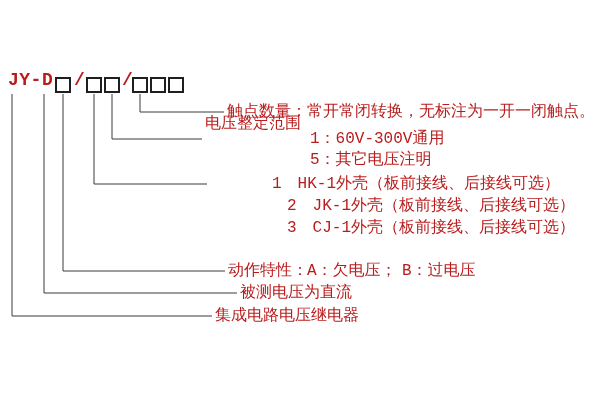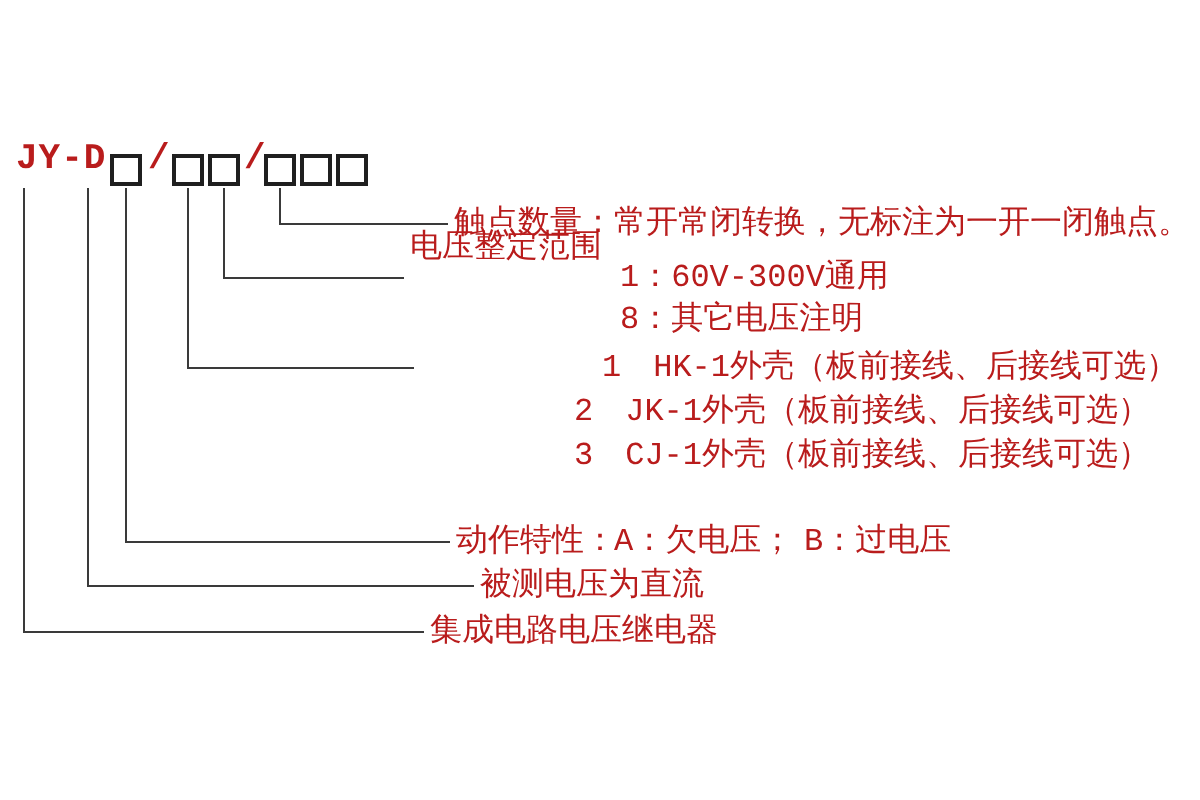--- a/index.html
+++ b/index.html
@@ -72,23 +72,23 @@
   <span class="code-box" style="left:104px"></span>
   <span class="code-slash" style="left:122px">/</span>
   <span class="code-box" style="left:132px"></span>
   <span class="code-box" style="left:150px"></span>
   <span class="code-box" style="left:168px"></span>
 
   <span class="lbl" style="left:227px; top:104px">触点数量：常开常闭转换，无标注为一开一闭触点。</span>
 
   <span class="lbl" style="left:205px; top:116px">电压整定范围</span>
   <span class="lbl" style="left:310px; top:131px">1：60V-300V通用</span>
-  <span class="lbl" style="left:310px; top:152px">8：其它电压注明</span>
+  <span class="lbl" style="left:310px; top:152px">5：其它电压注明</span>
 
-  <span class="lbl" style="left:301px; top:176px">1　HK-1外壳（板前接线、后接线可选）</span>
+  <span class="lbl" style="left:272px; top:176px">1　HK-1外壳（板前接线、后接线可选）</span>
   <span class="lbl" style="left:287px; top:198px">2　JK-1外壳（板前接线、后接线可选）</span>
   <span class="lbl" style="left:287px; top:220px">3　CJ-1外壳（板前接线、后接线可选）</span>
 
   <span class="lbl" style="left:228px; top:263px">动作特性：</span>
   <span class="lbl" style="left:307px; top:263px">A：欠电压；</span>
   <span class="lbl" style="left:402px; top:263px">B：过电压</span>
 
   <span class="lbl" style="left:215px; top:308px">集成电路电压继电器</span>
   <span class="lbl" style="left:240px; top:285px">被测电压为直流</span>
 

